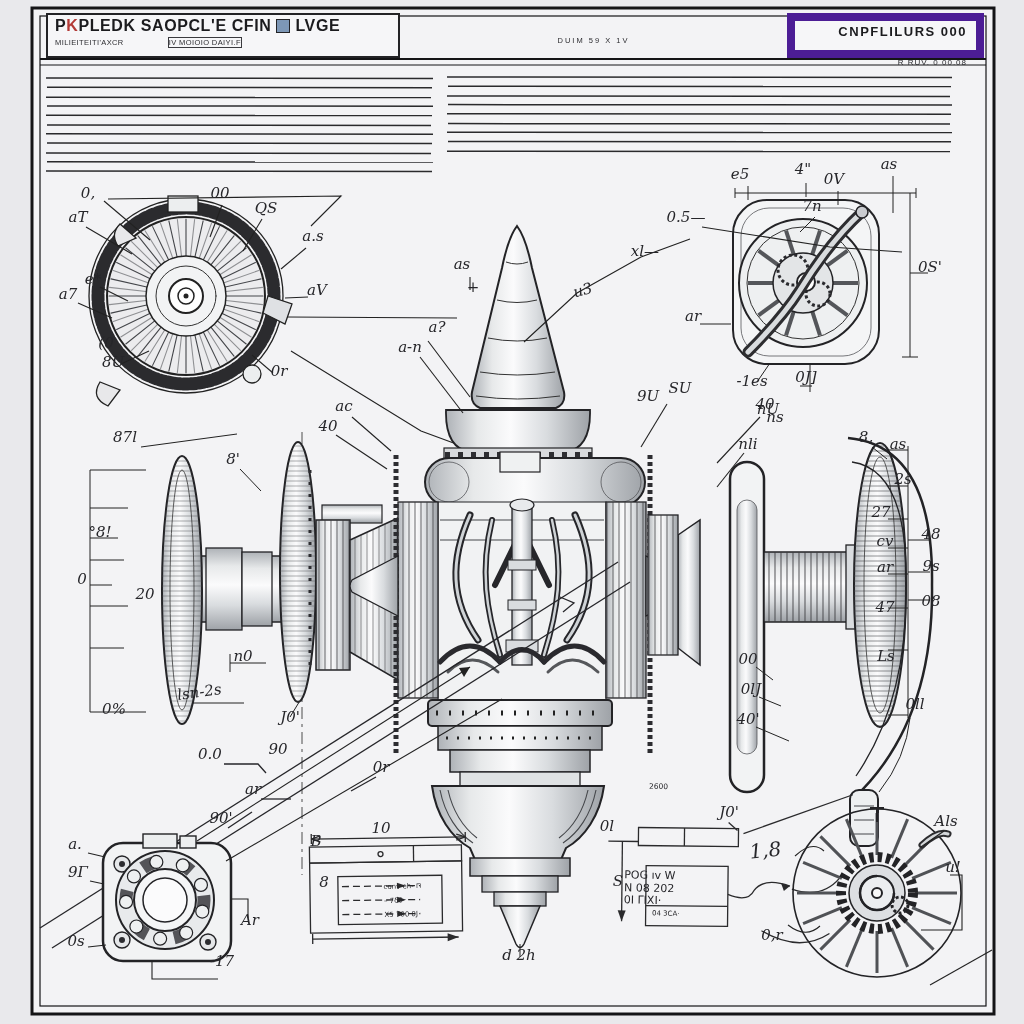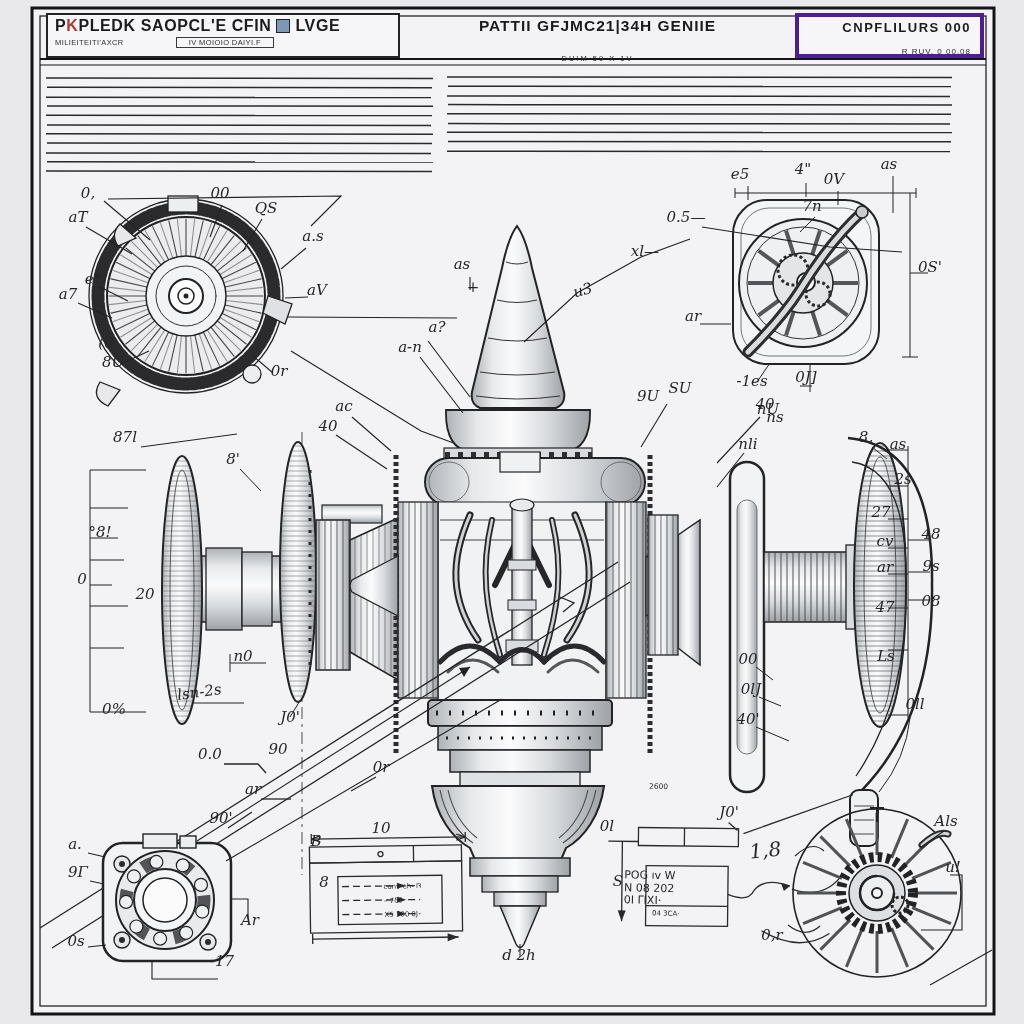--- a/index.html
+++ b/index.html
@@ -6,27 +6,27 @@
   .page{position:relative;width:1024px;height:1024px;background:#e9e9ec;overflow:hidden;
         font-family:"Liberation Sans","DejaVu Sans",sans-serif;color:#1b1b1e;}
   .page svg{position:absolute;left:0;top:0;}
   
   .titlebar{position:absolute;left:46px;top:13px;width:938px;height:45px;display:flex;align-items:stretch;}
   .tb-left{flex:0 0 336px;border:2px solid #232326;padding:2px 7px 1px 7px;background:#f6f6f8;}
   .tb-left .t1{font-size:16px;font-weight:bold;letter-spacing:.6px;white-space:nowrap;display:flex;align-items:center;}
   .tb-red{color:#b23a36;}
   .tb-sq{display:inline-block;width:12px;height:12px;border:1px solid #232326;margin:0 5px;}
   .tb-sub{font-size:7.5px;letter-spacing:.4px;margin-top:2px;display:flex;align-items:center;color:#2c2c30;gap:44px;}
-  .tb-sub .boxed{border:1px solid #3a3a3e;padding:0 12px;margin-left:8px;}
+  .tb-sub .boxed{border:1px solid #3a3a3e;padding:0 0;}
   .tb-center{flex:1;text-align:center;padding-top:4px;}
   .tb-center .t1{font-size:15.5px;font-weight:bold;letter-spacing:1px;}
   .tb-center .t2{font-size:7.5px;letter-spacing:2px;color:#2c2c30;margin-top:19px;}
-  .tb-right{flex:0 0 168px;border:4px solid #4c1d95;text-align:right;padding:3px 9px 1px 4px;background:#f6f6f8;}
+  .tb-right{flex:0 0 168px;border:8px solid #4c1d95;text-align:right;padding:3px 9px 1px 4px;background:#f6f6f8;}
   .tb-right .t1{font-size:13px;font-weight:bold;letter-spacing:1.5px;}
-  .tb-right .t2{font-size:8px;letter-spacing:1px;color:#2c2c30;margin-top:12px;}
+  .tb-right .t2{font-size:8px;letter-spacing:1px;color:#2c2c30;margin-top:19px;}
   
   .scribble{position:absolute;font-family:"DejaVu Sans",sans-serif;color:#26262a;}
   .sk-left-rows{left:384px;top:879px;width:64px;font-size:7px;line-height:14px;transform:rotate(-2deg);}
   .sk-right-tab{left:649px;top:782px;width:36px;font-size:7.5px;transform:rotate(1deg);}
   .sk-right-rows{left:624px;top:870px;width:74px;font-size:11px;line-height:12.5px;transform:rotate(1deg);}
   .sk-right-footer{left:652px;top:910px;width:74px;font-size:7px;transform:rotate(1deg);}
   
   .co{fill:#26262a;font-family:"DejaVu Serif","DejaVu Sans",serif;font-style:italic;}
 </style>
 </head>
@@ -616,21 +616,20 @@
           <span>PLEDK SAOPCL'E CFIN</span>
       <span class="tb-sq" id="tb-square" style="background: rgb(125, 151, 182);"></span>
       <span>LVGE</span>
     </div>
     <div class="tb-sub">
       <span>MILIEITEITI'AXCR</span>
       <span class="boxed">IV MOIOIO DAIYI.F</span>
     </div>
   </div>
   <div class="tb-center">
-    <div class="t1">PATTII GFJMC21|34H GENIIE</div>
     <div class="t2">DUIM 59 X 1V</div>
   </div>
   <div class="tb-right">
     <div class="t1">CNPFLILURS 000</div>
     <div class="t2">R  RUV. 0 00.08</div>
   </div>
 </header>
 
 <div class="scribble sk-left-rows">
   <div>conv eh- ⊓</div>

